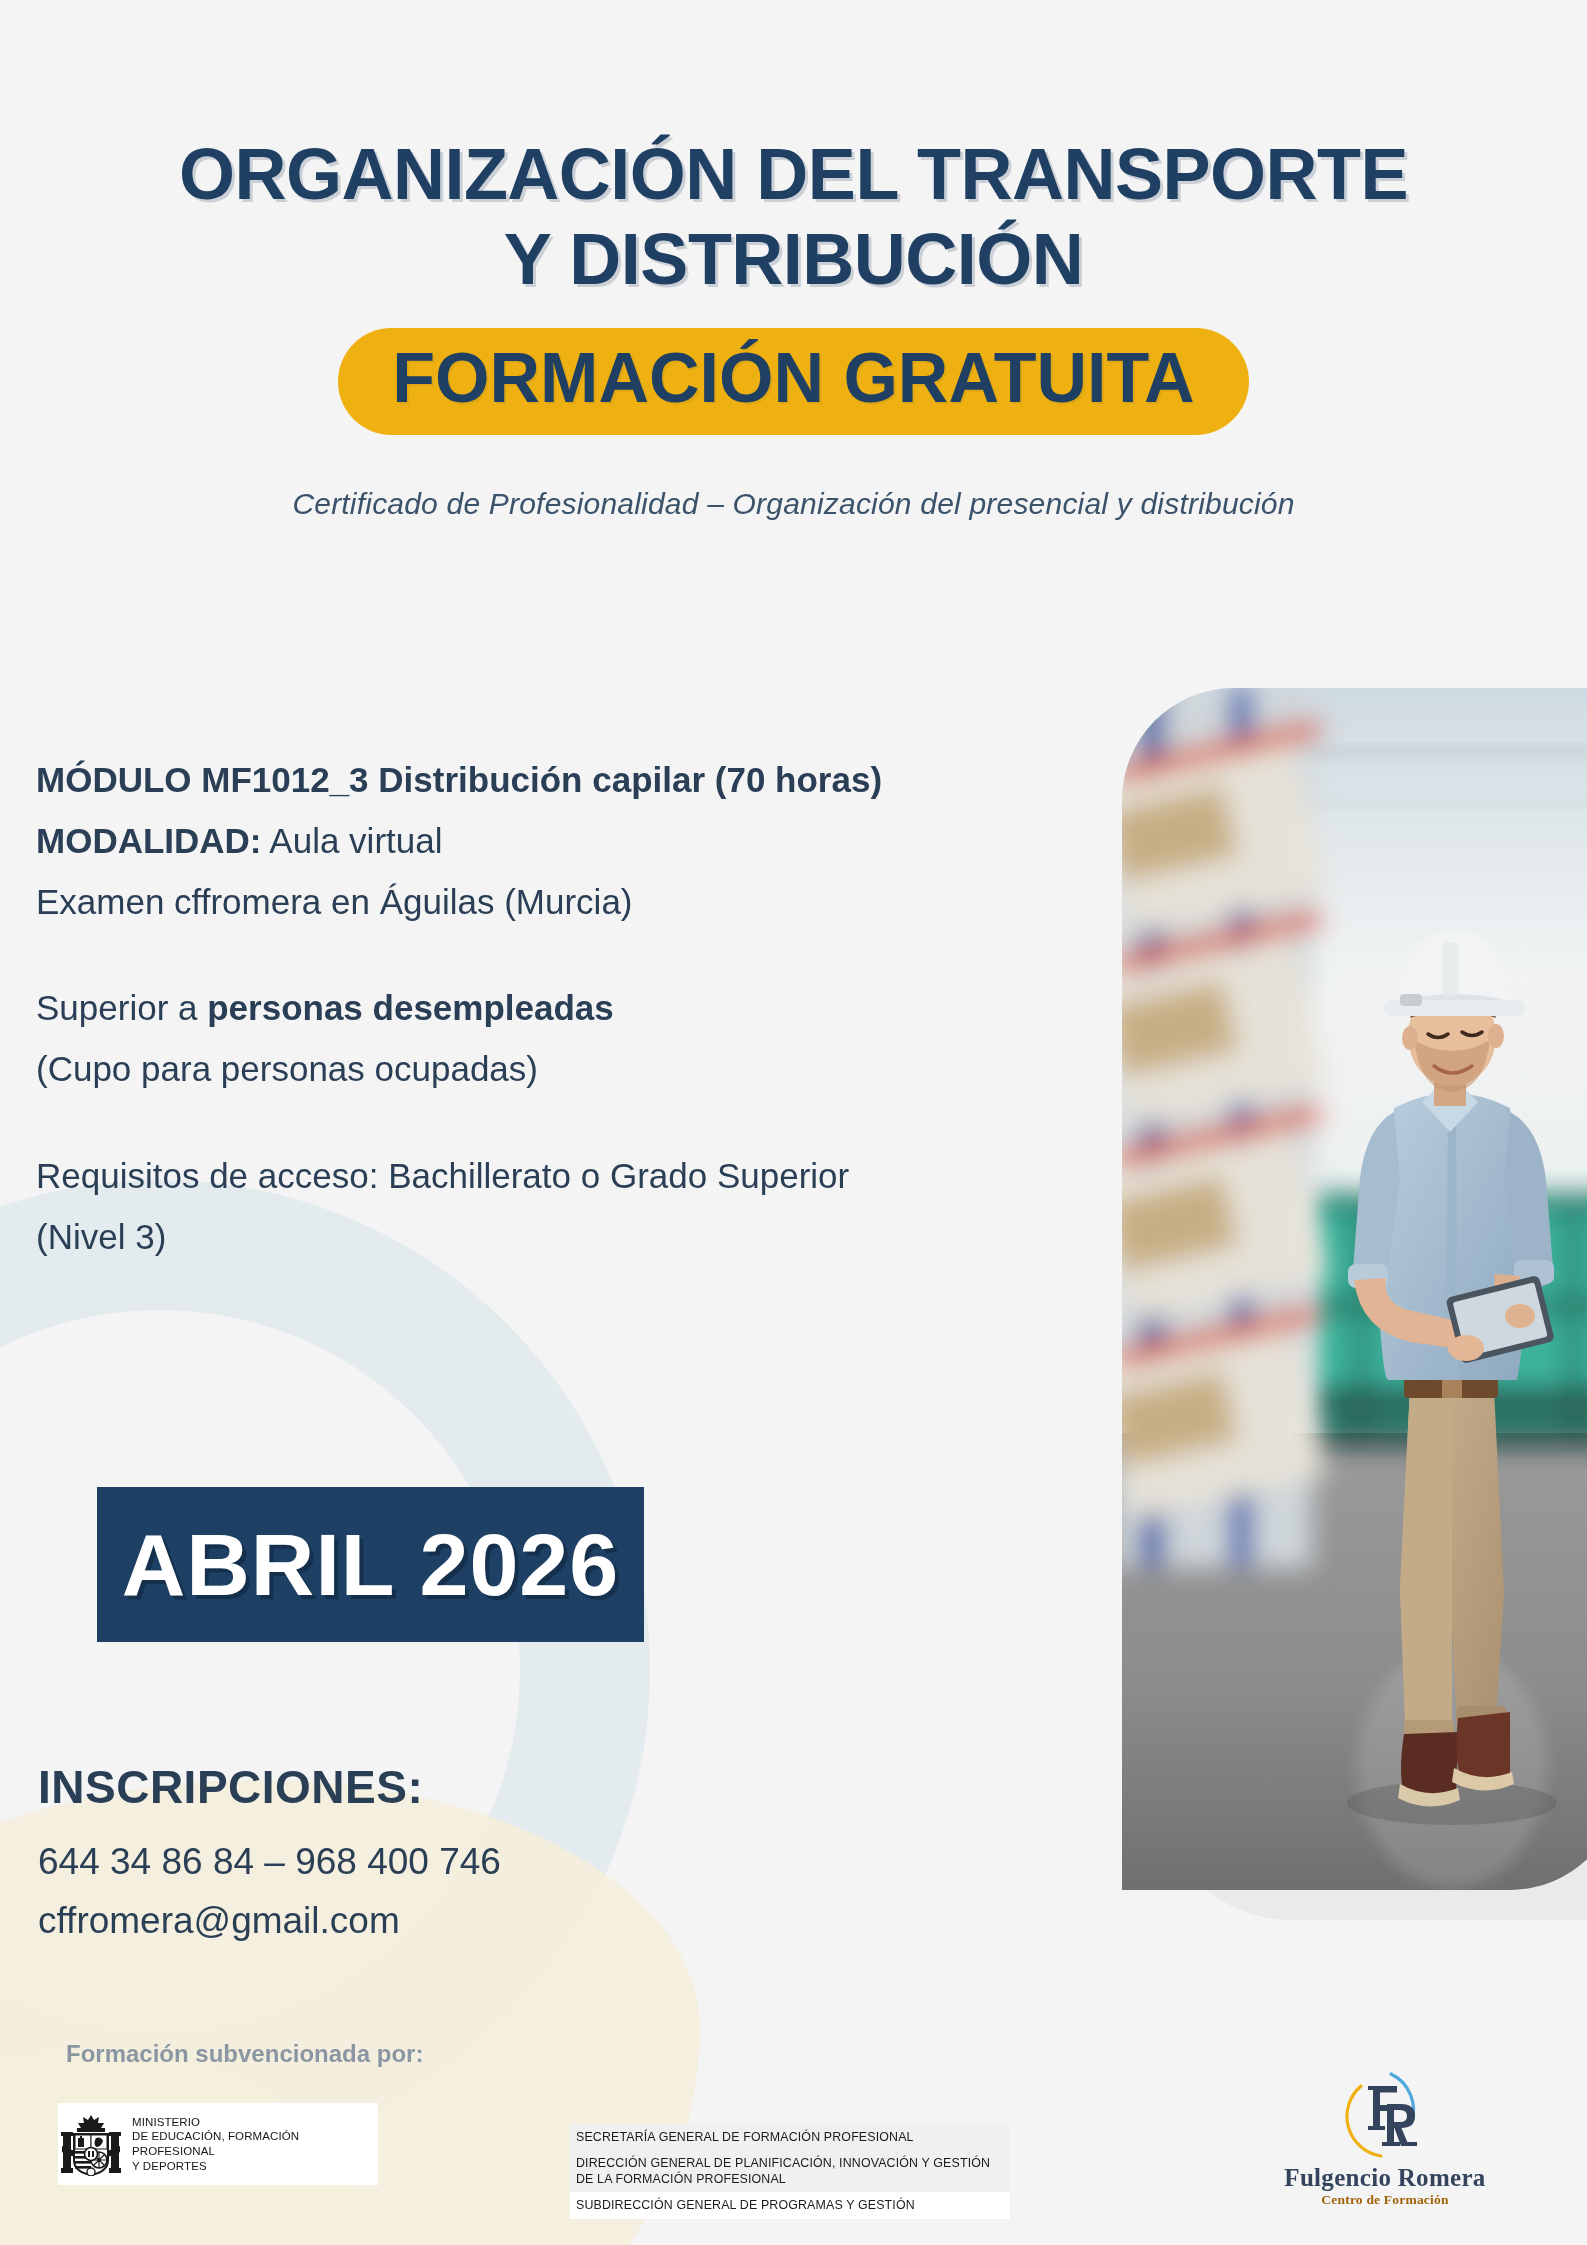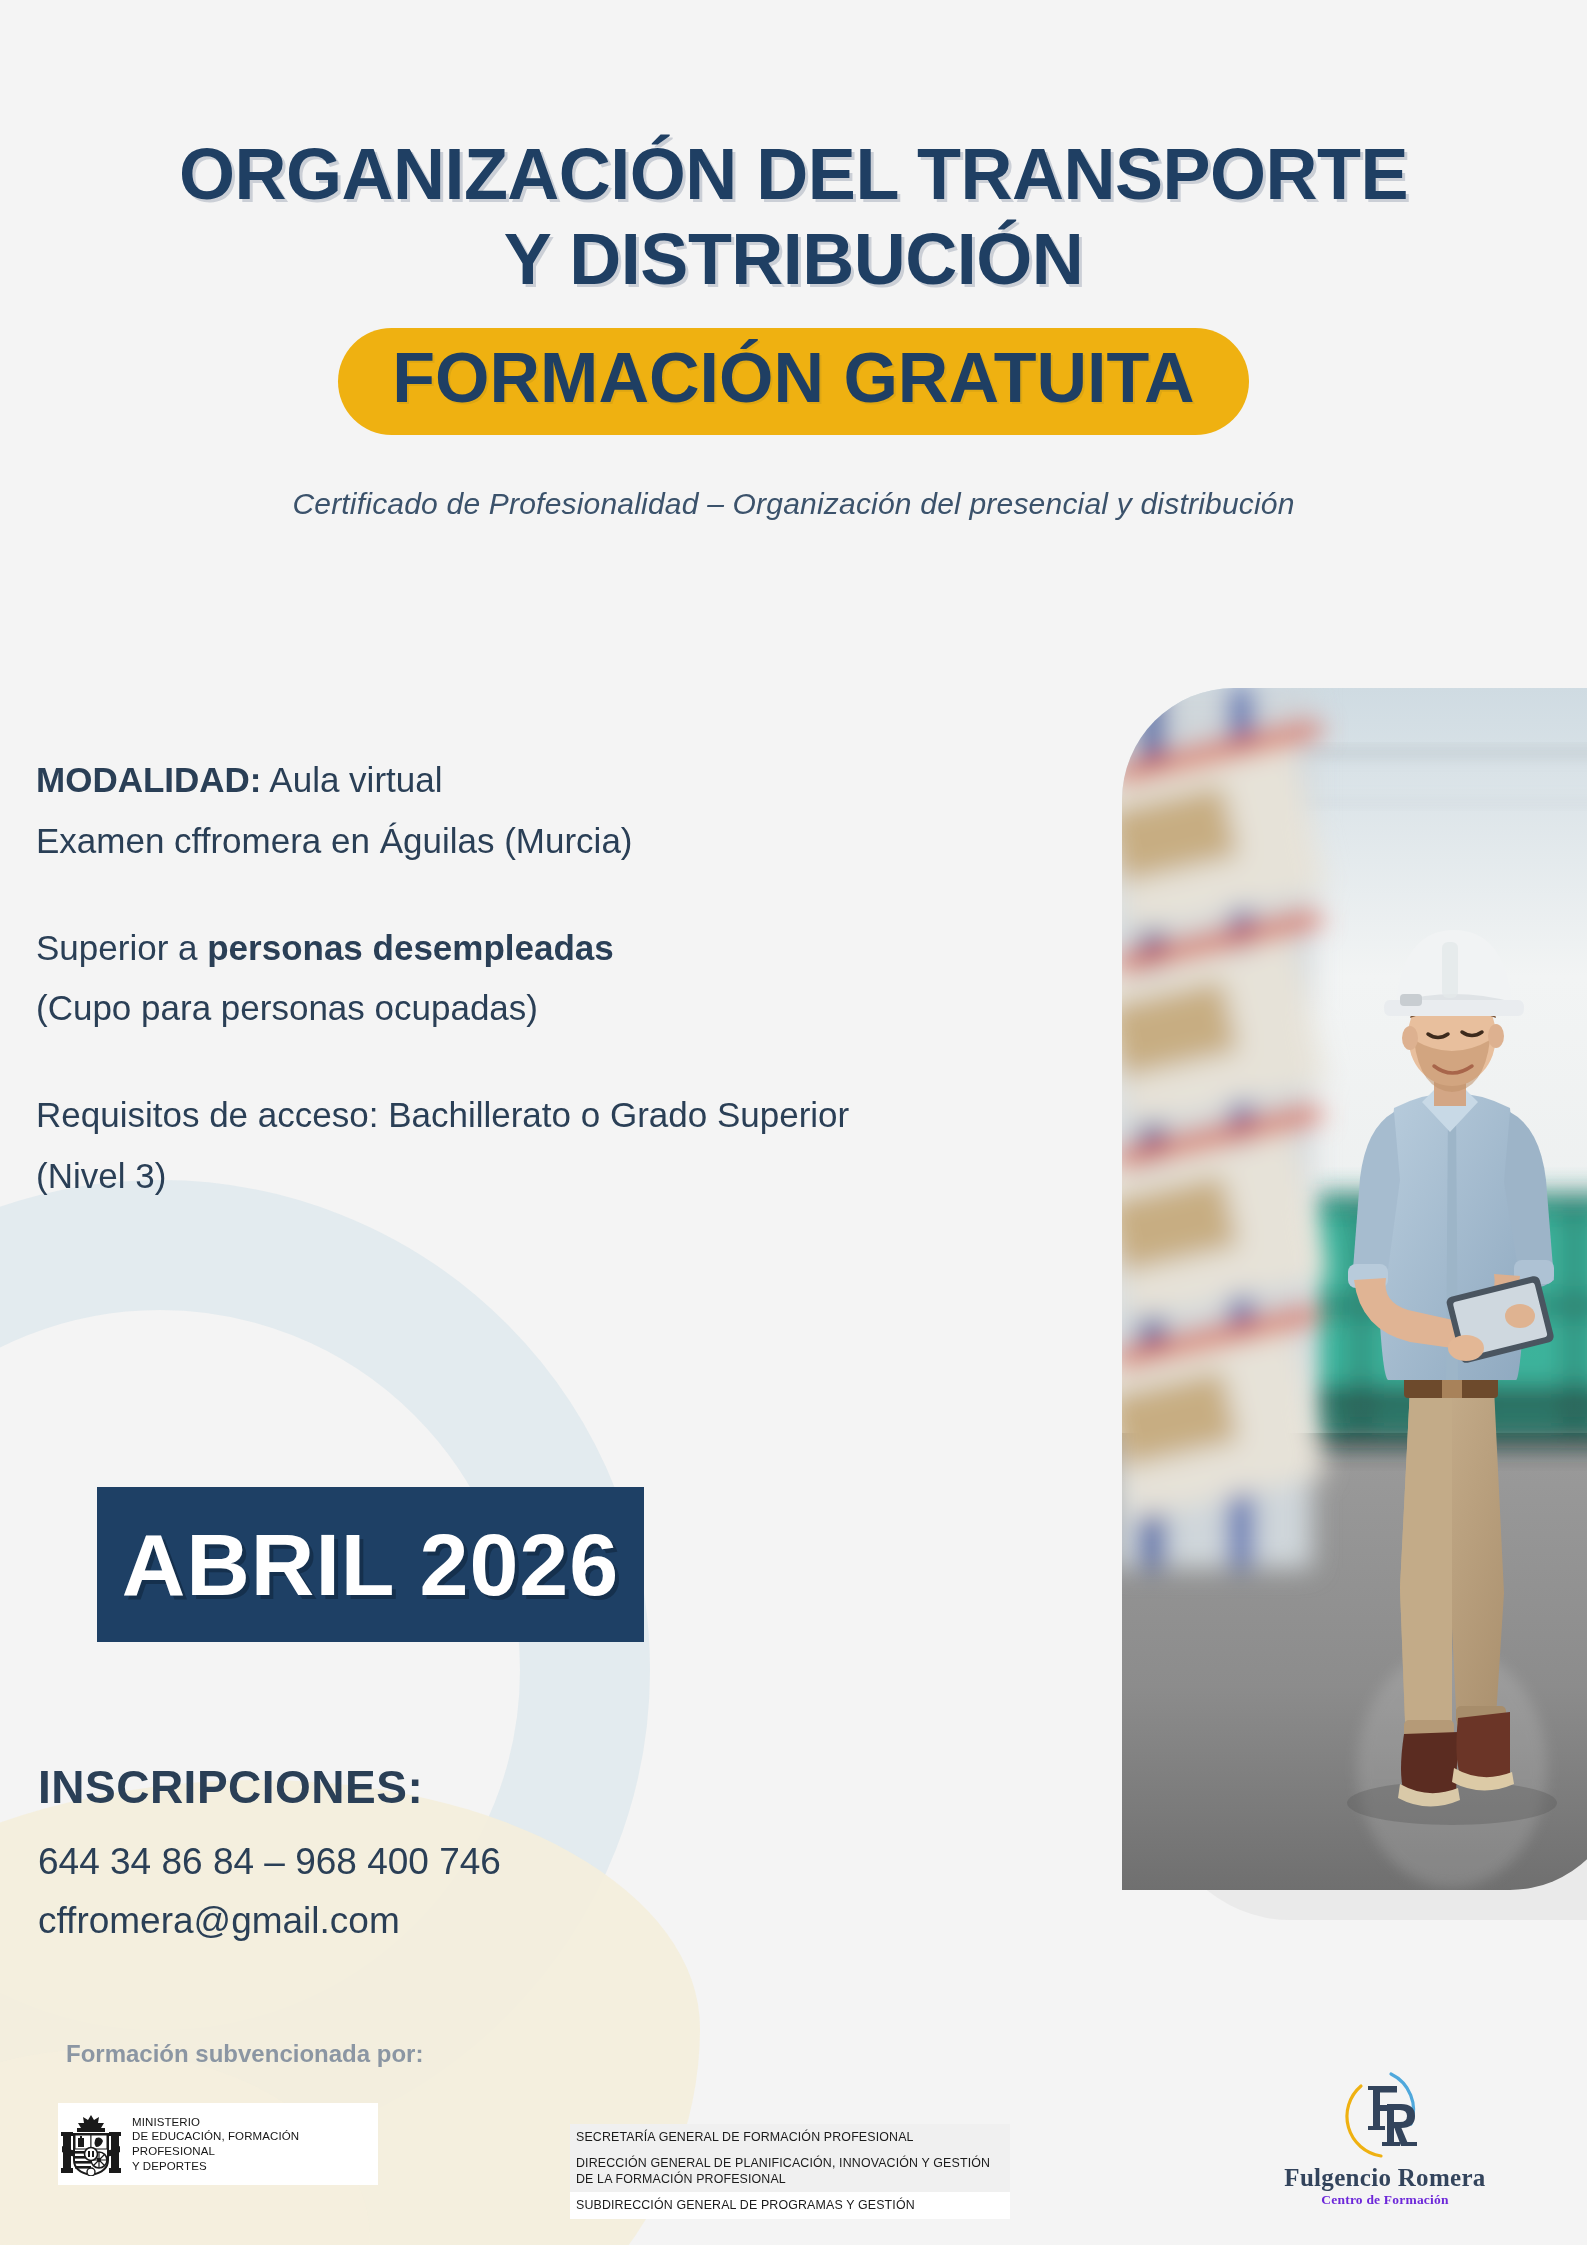--- a/index.html
+++ b/index.html
@@ -219,21 +219,21 @@
     font-family: "Liberation Serif", serif;
     font-weight: bold;
     font-size: 25px;
     color: #33445c;
     letter-spacing: 0.3px;
   }
   #fr-tag {
     font-family: "Liberation Serif", serif;
     font-weight: bold;
     font-size: 13.5px;
-    color: #6d28d9;
+    color: #a16207;
     letter-spacing: 0.2px;
   }
 </style>
 </head>
 <body>
 
 <div id="poster">
 
   <div class="deco" id="deco-blue-ring"></div>
   <div class="deco" id="deco-cream-blob"></div>
@@ -389,20 +389,23 @@
   <div id="header">
     <h1 id="main-title">ORGANIZACIÓN DEL TRANSPORTE Y DISTRIBUCIÓN</h1>
     <div id="title-pill-wrap">
       <span id="title-pill">FORMACIÓN GRATUITA</span>
     </div>
     <p id="subtitle">Certificado de Profesionalidad – Organización del presencial y distribución</p>
   </div>
 
   <div id="body-block">
     <p class="body-line tight">
+      <b>MÓDULO MF1012_3 Distribución capilar (70 horas)</b>
+    </p>
+    <p class="body-line tight">
       <b>MODALIDAD:</b><span> Aula virtual</span>
     </p>
     <p class="body-line">Examen cffromera en Águilas (Murcia)</p>
 
     <p class="body-line gap tight">
       <span>Superior a </span><b>personas desempleadas</b>
     </p>
     <p class="body-line">(Cupo para personas ocupadas)</p>
 
     <p class="body-line gap tight">Requisitos de acceso: Bachillerato o Grado Superior</p>

